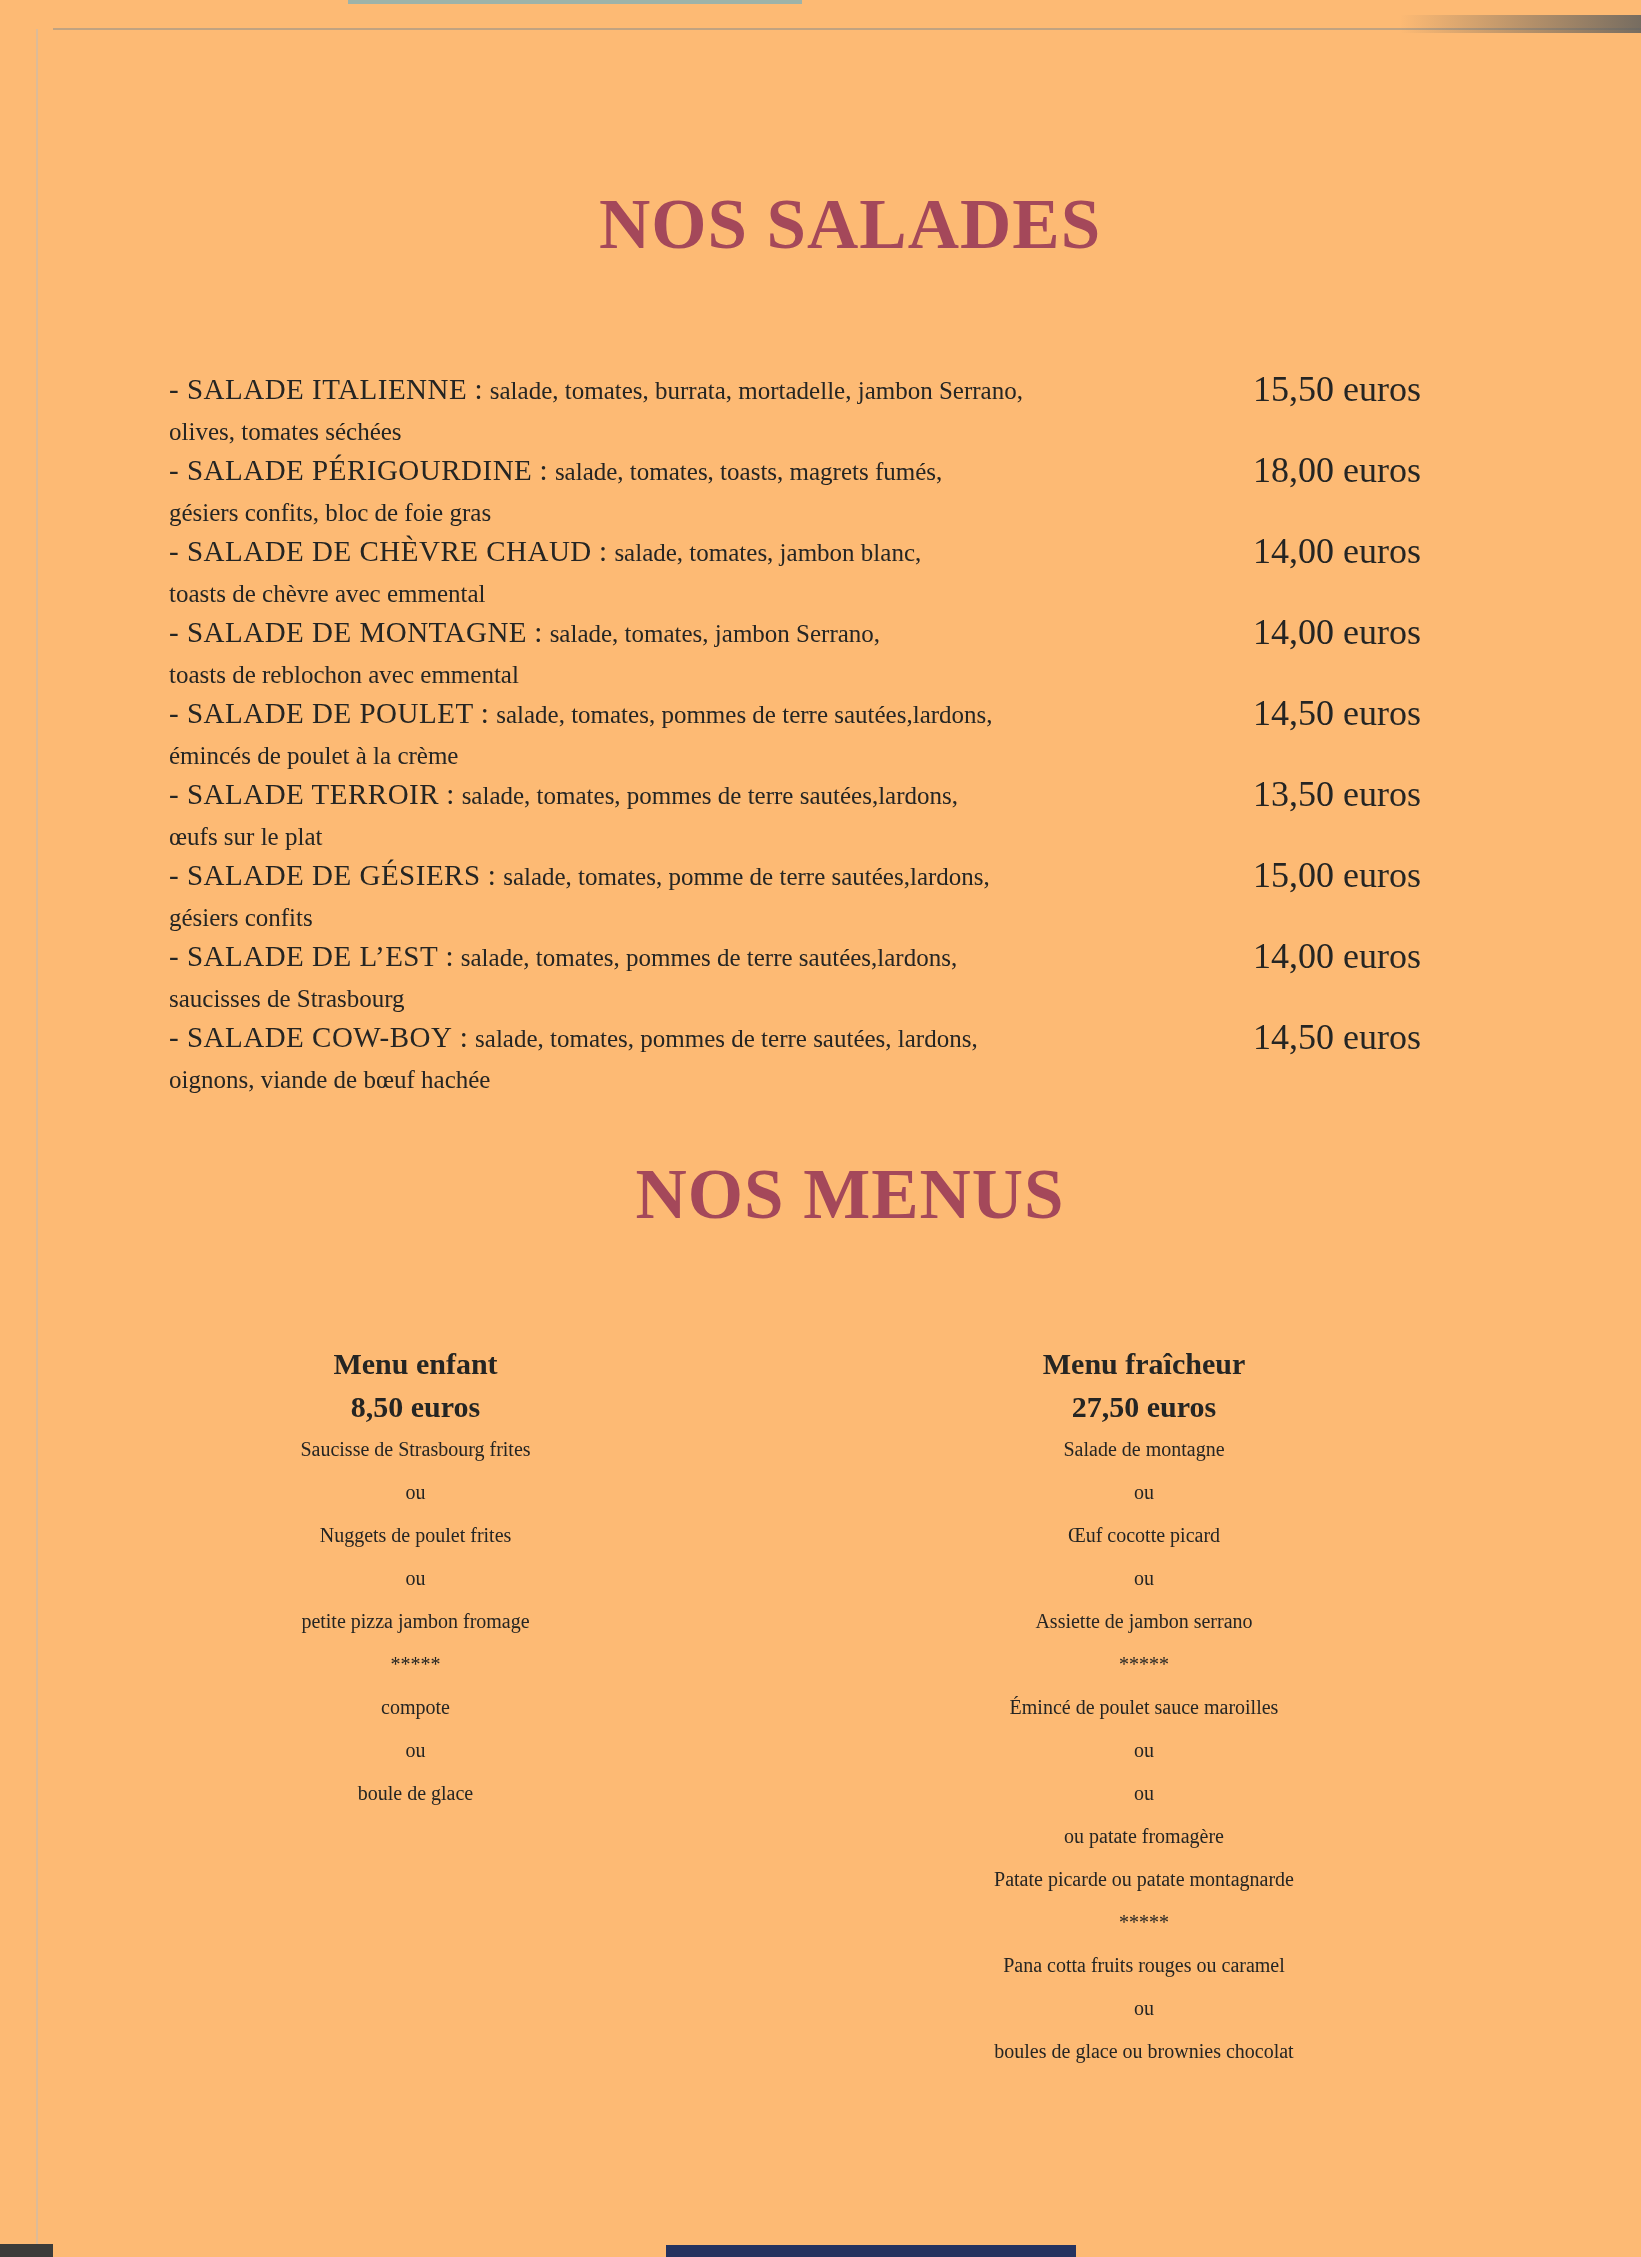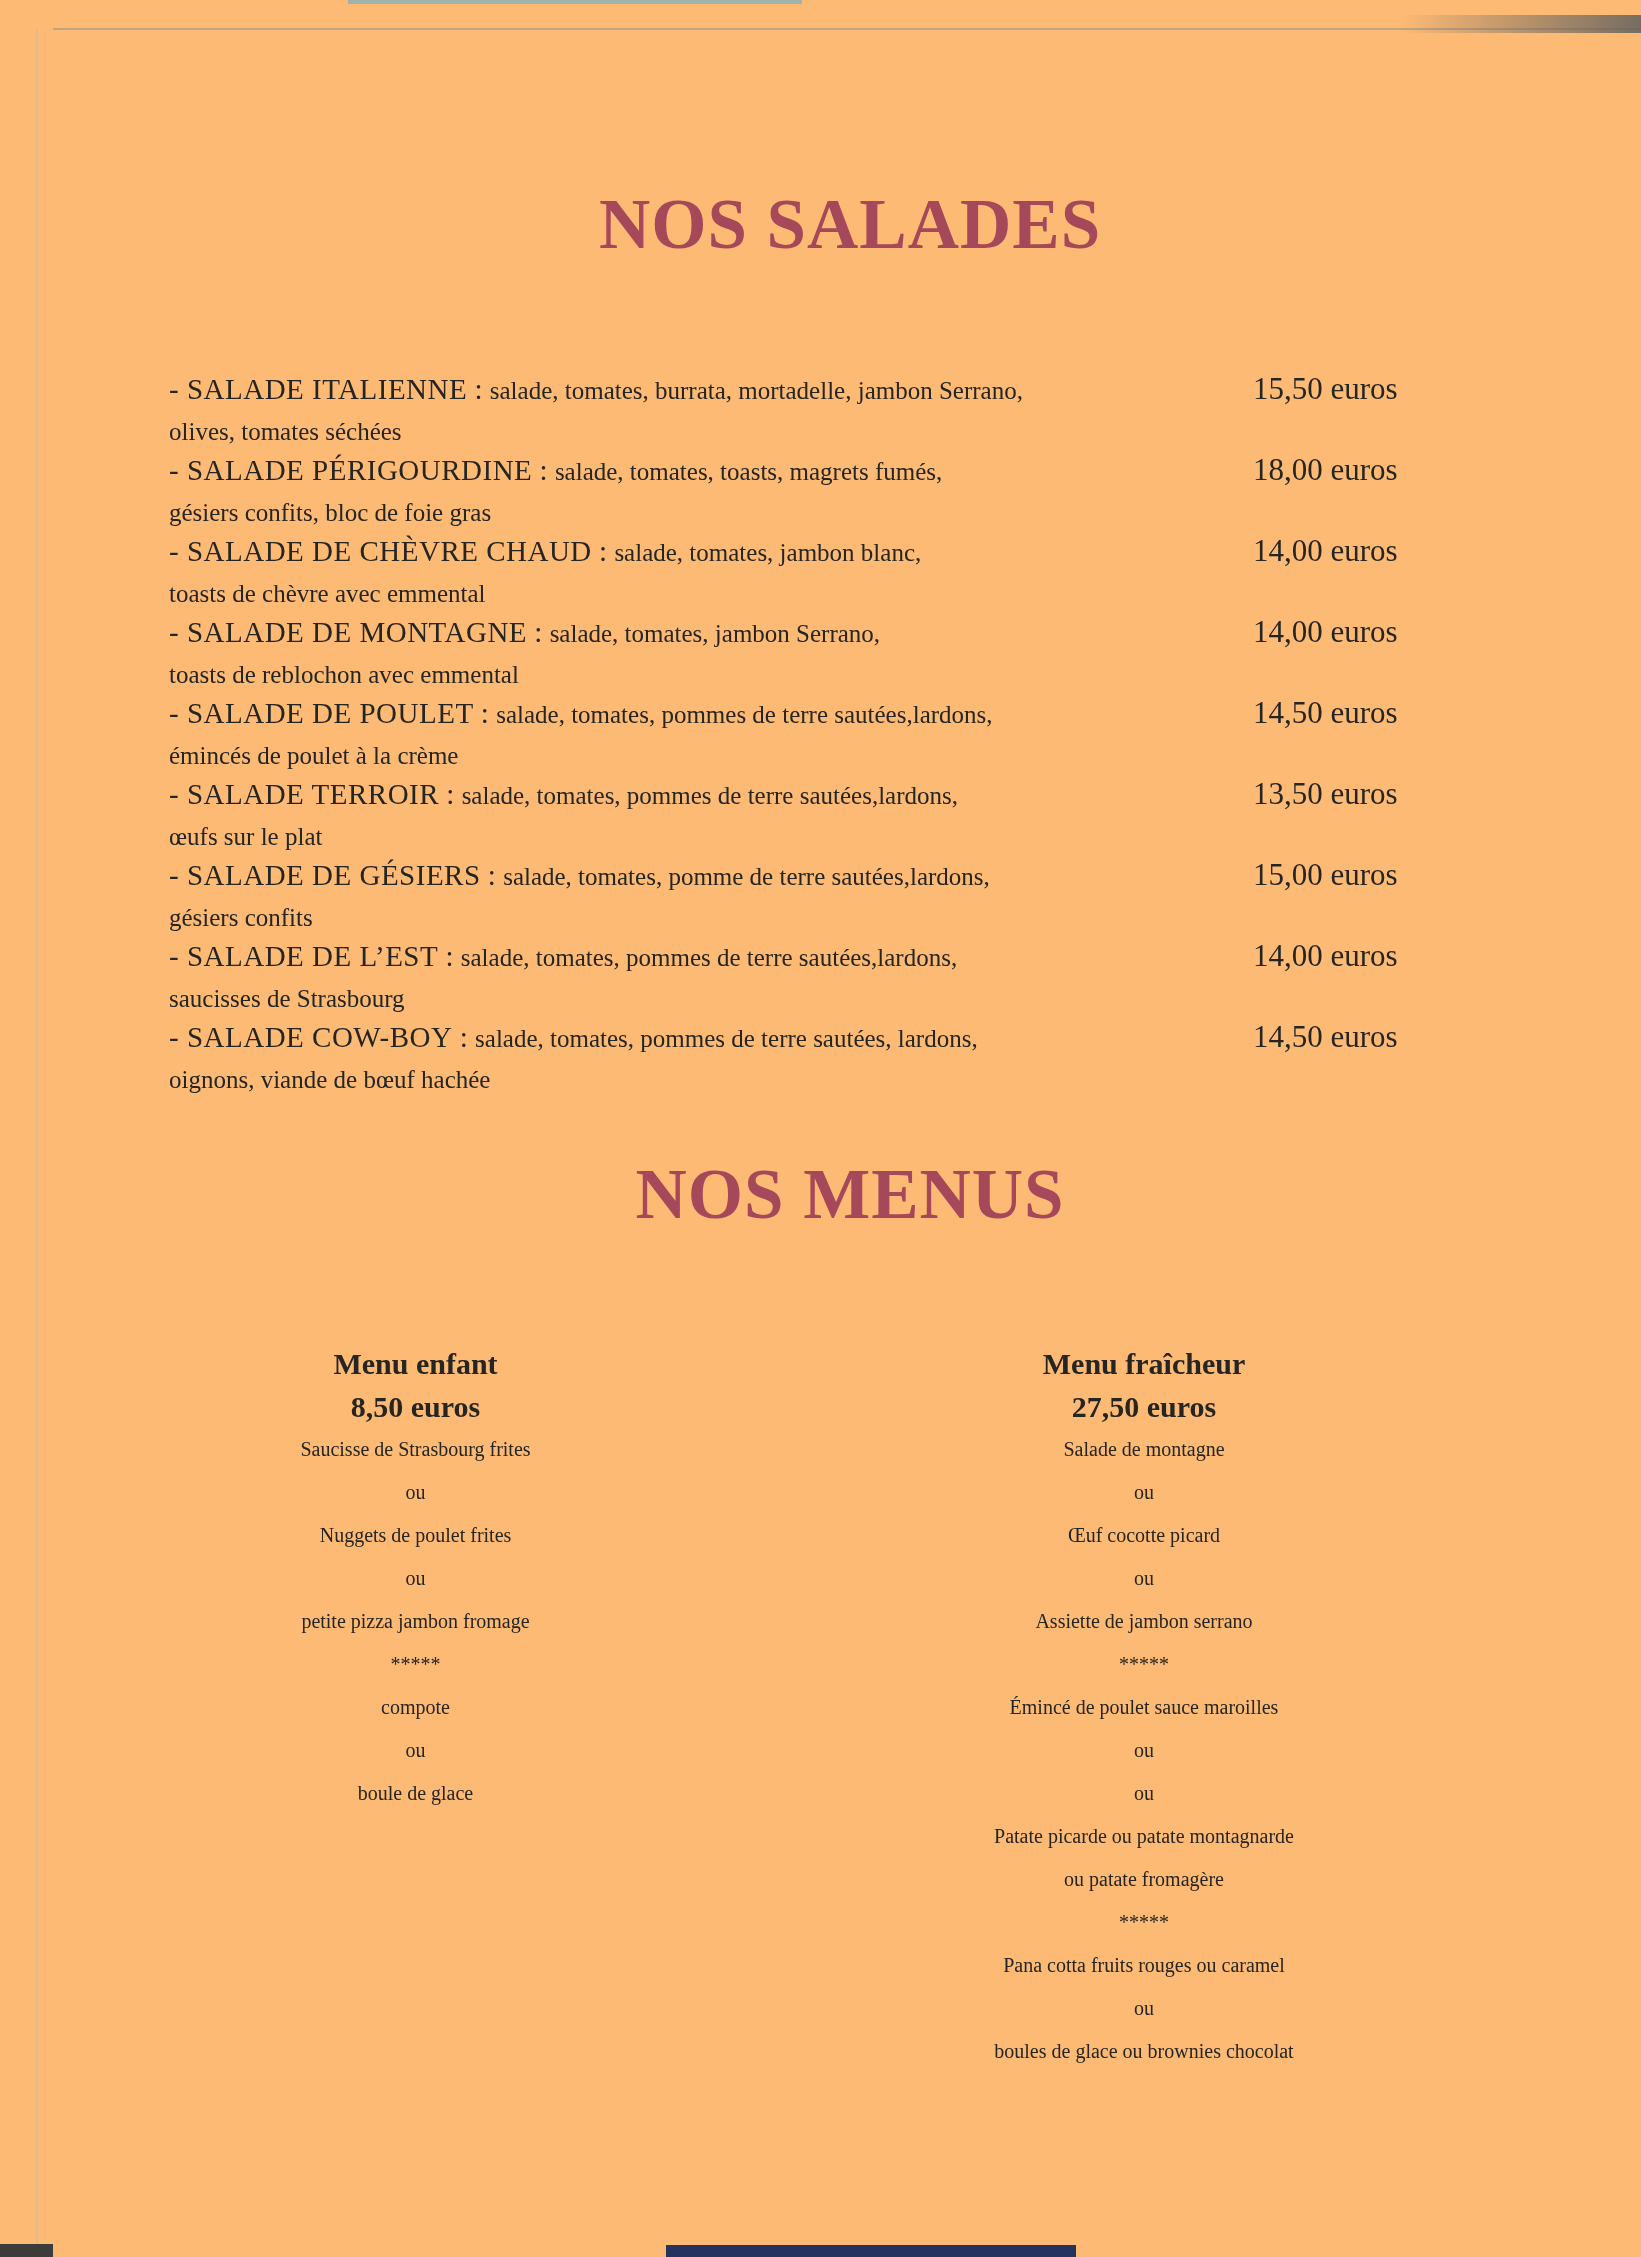--- a/index.html
+++ b/index.html
@@ -30,21 +30,21 @@
   
   .salades-list{position:absolute;top:370px;left:0;width:1456px;}
   .salad-item{position:relative;}
   .salad-text{margin-left:169px;width:1072px;}
   .salad-line1,.salad-line2{line-height:38px;}
   .salad-name{font-size:29px;letter-spacing:0.5px;}
   .salad-sep{font-size:29px;}
   .salad-desc,.salad-line2{font-size:25px;}
   .salad-price{
     position:absolute;top:0;left:1253px;
-    font-size:31px;line-height:38px;white-space:nowrap;
+    font-size:36px;line-height:38px;white-space:nowrap;
   }
   
   .menu-col{position:absolute;top:1342px;text-align:center;}
   #menu-col-0{left:126px;width:579px;text-align:center;}
   #menu-col-1{left:830px;width:628px;}
   .menu-head{font-size:30px;font-weight:700;line-height:43px;}
   .menu-line{font-size:20px;line-height:43px;}
 </style>
 </head>
 <body>
@@ -144,22 +144,22 @@
       <div class="menu-head">27,50 euros</div>
       <div class="menu-line">Salade de montagne</div>
       <div class="menu-line">ou</div>
       <div class="menu-line">Œuf cocotte picard</div>
       <div class="menu-line">ou</div>
       <div class="menu-line">Assiette de jambon serrano</div>
       <div class="menu-line">*****</div>
       <div class="menu-line">Émincé de poulet sauce maroilles</div>
       <div class="menu-line">ou</div>
       <div class="menu-line">ou</div>
+      <div class="menu-line">ou patate fromagère</div>
       <div class="menu-line">Patate picarde ou patate montagnarde</div>
-      <div class="menu-line">ou patate fromagère</div>
       <div class="menu-line">*****</div>
       <div class="menu-line">Pana cotta fruits rouges ou caramel</div>
       <div class="menu-line">ou</div>
       <div class="menu-line">boules de glace ou brownies chocolat</div>
     </div>
 
 </div>
 
 
 </body></html>

